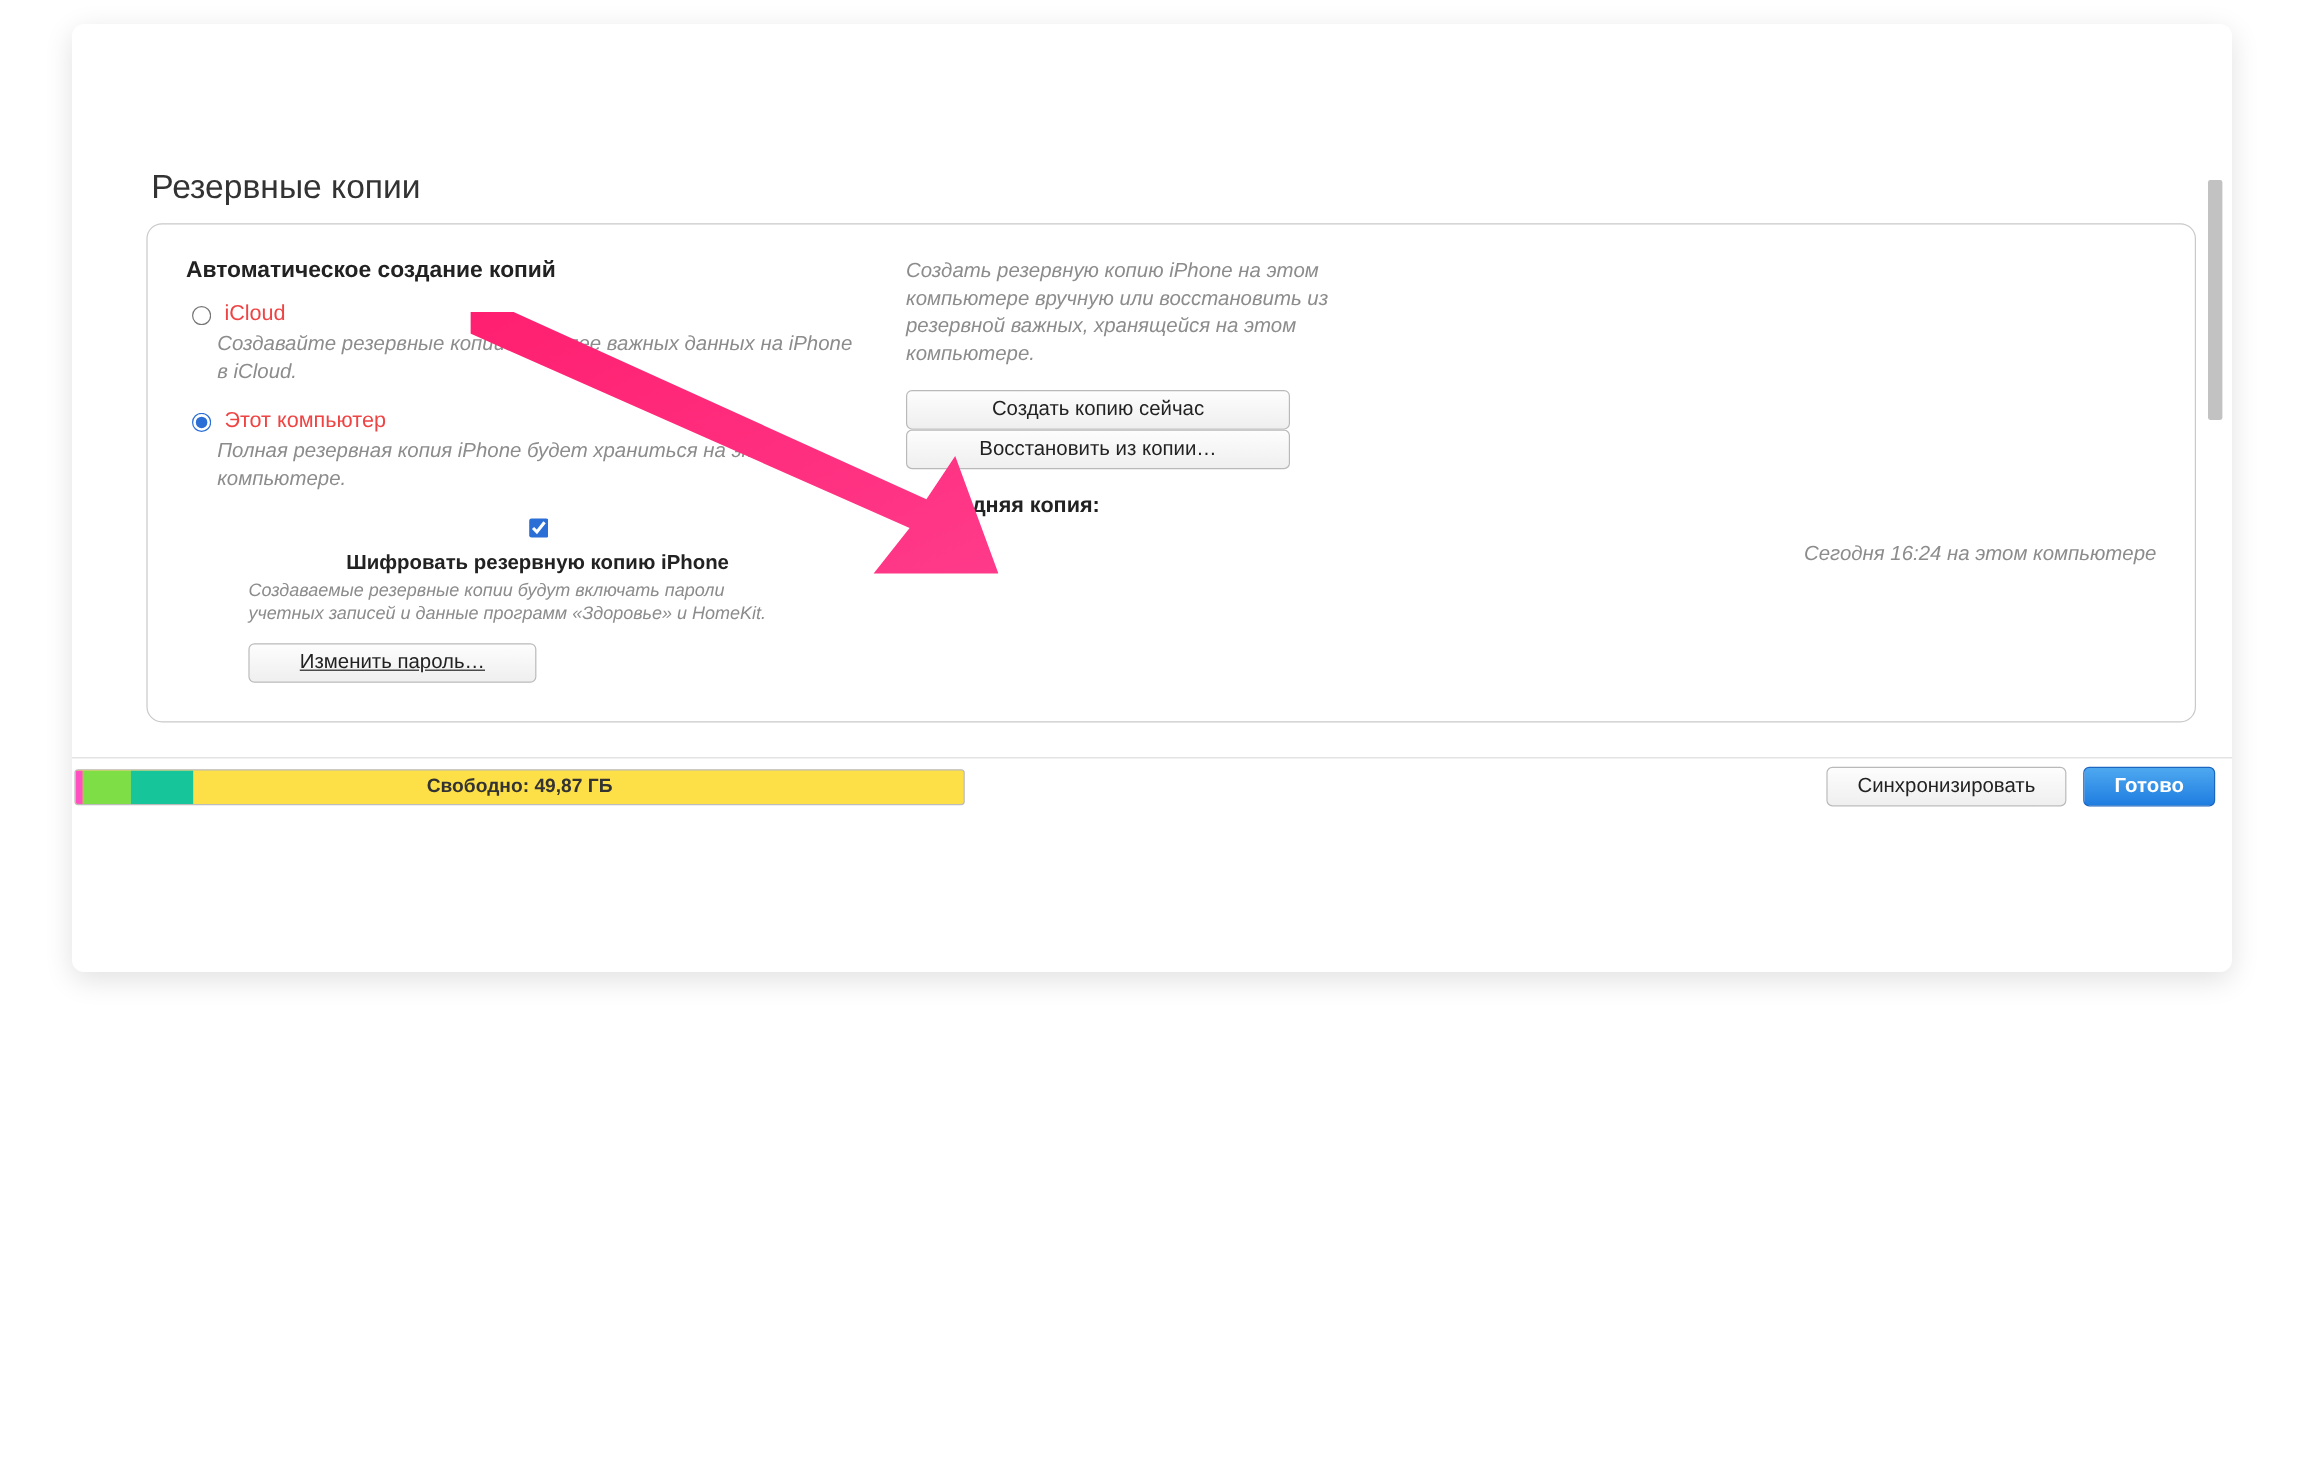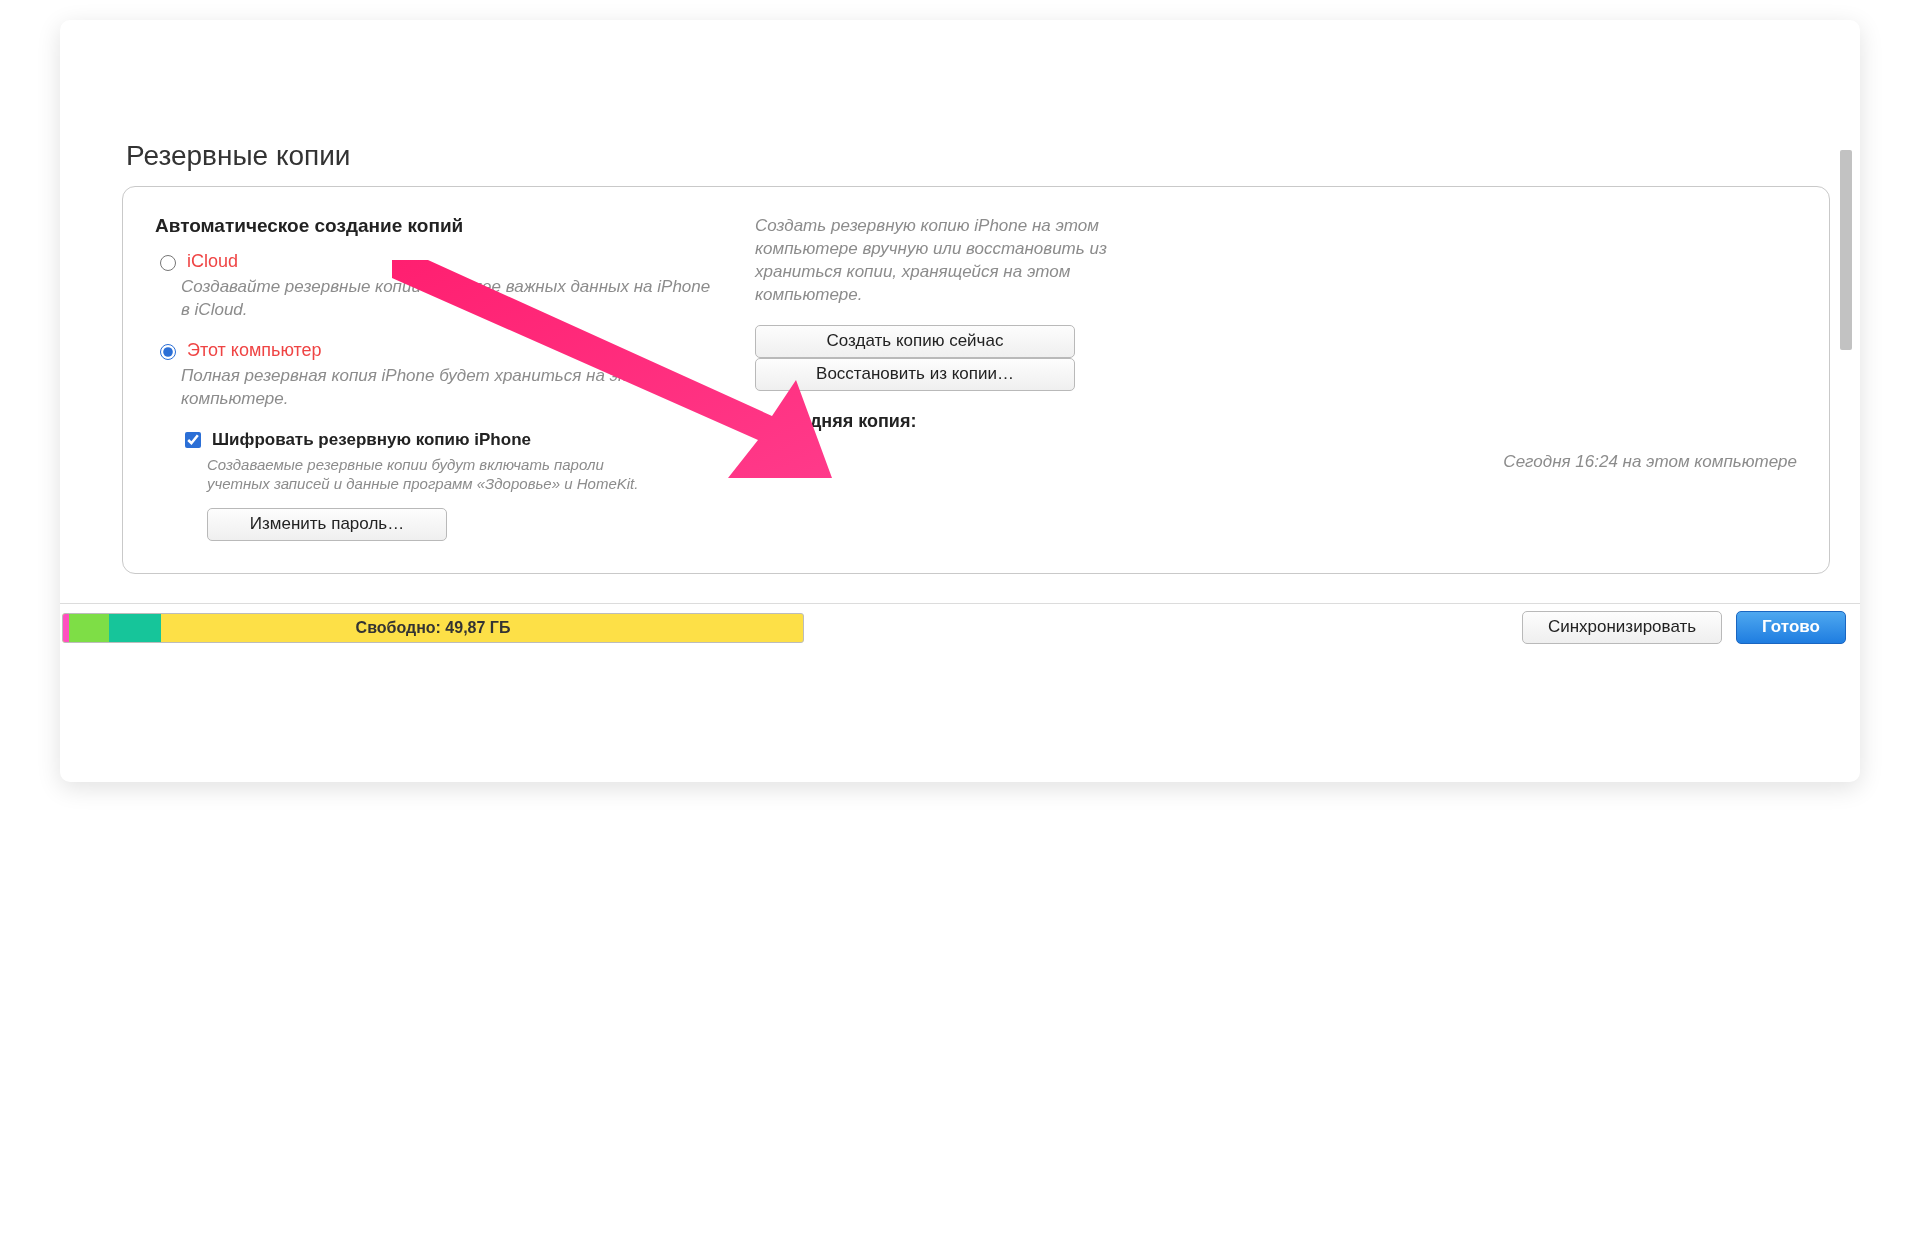--- a/index.html
+++ b/index.html
@@ -112,20 +112,21 @@
     margin: 4px 0 18px 26px;
     line-height: 1.35;
   }
 
   .checkbox-row {
     display: flex;
     align-items: center;
     gap: 8px;
     margin-left: 26px;
     margin-bottom: 2px;
+    flex-direction: column;
   }
   .checkbox-row .lbl {
     font-size: 17px;
     font-weight: 700;
     color: #222;
   }
   .encrypt-desc {
     font-size: 15px;
     color: #8c8c8c;
     font-style: italic;
@@ -283,26 +284,26 @@
         </div>
         <div class="desc">Полная резервная копия iPhone будет храниться на этом компьютере.</div>
 
         <div class="checkbox-row">
           <input type="checkbox" checked="" style="">
           <span class="lbl">Шифровать резервную копию iPhone</span>
         </div>
         <div class="encrypt-desc">Создаваемые резервные копии будут включать пароли учетных записей и данные программ «Здоровье» и HomeKit.</div>
 
         <div style="margin-left:52px;">
-          <button class="btn" style="min-width:240px;">Изменить пароль…</button>
+          <button class="btn" style="min-width:240px;text-decoration:underline;">Изменить пароль…</button>
         </div>
       </div>
 
       <div class="col-right">
-        <div class="right-desc">Создать резервную копию iPhone на этом компьютере вручную или восстановить из храниться копии, хранящейся на этом компьютере.</div>
+        <div class="right-desc">Создать резервную копию iPhone на этом компьютере вручную или восстановить из резервной важных, хранящейся на этом компьютере.</div>
 
         <div class="btn-right-stack">
           <button class="btn">Создать копию сейчас</button>
           <button class="btn">Восстановить из копии…</button>
         </div>
 
         <div class="last-backup-label">Последняя копия:</div>
         <div class="last-backup-value">Сегодня 16:24 на этом компьютере</div>
       </div>
 

